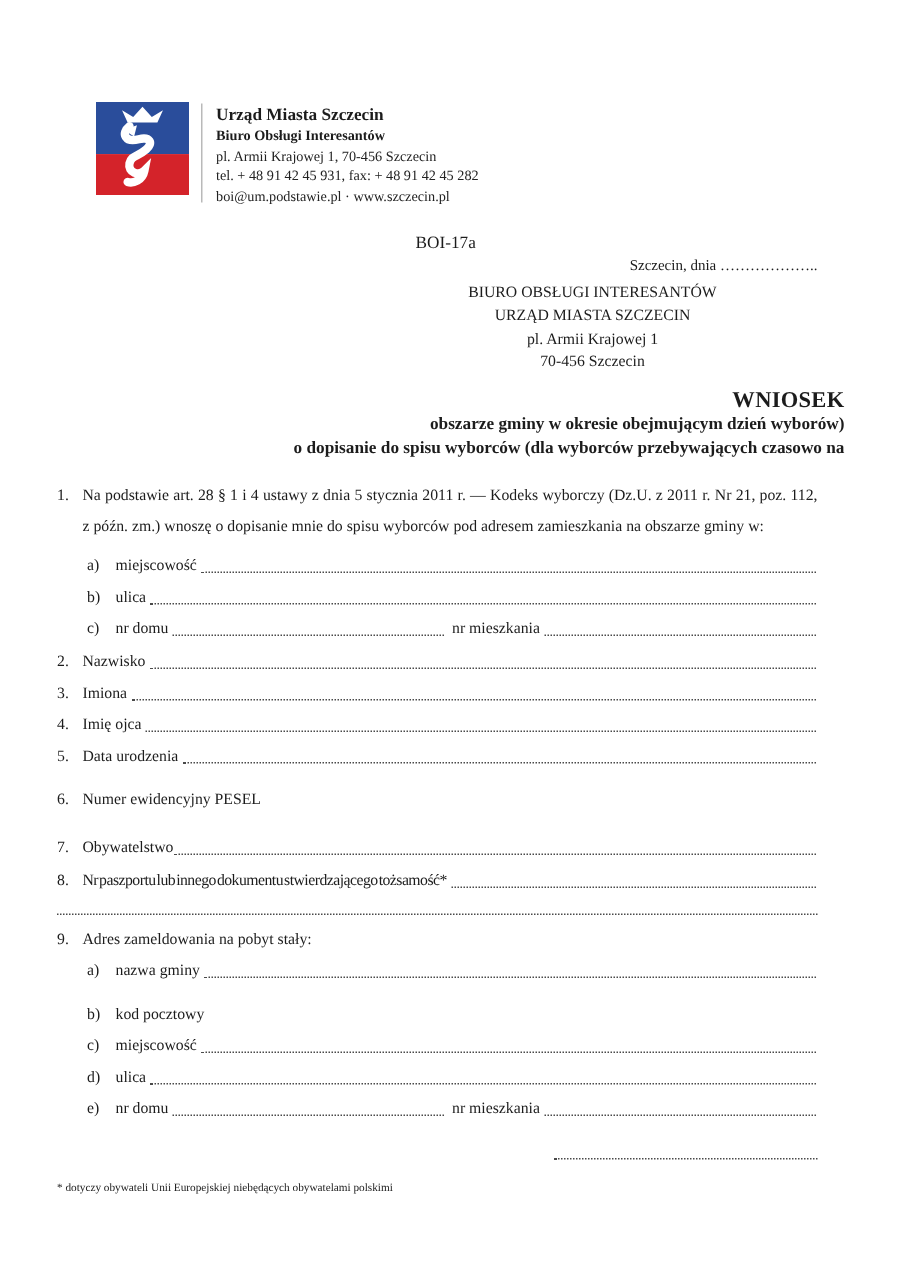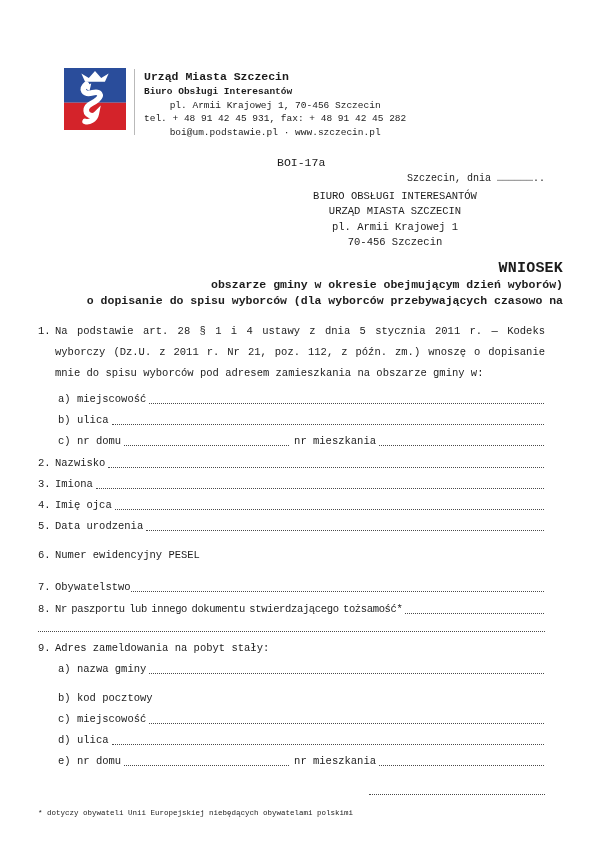--- a/index.html
+++ b/index.html
@@ -1,30 +1,30 @@
 <!DOCTYPE html>
 <html><head>
 <meta charset="utf-8">
 <style>
   html,body{margin:0;padding:0;background:#888;}
   .page{
     width:600px;height:849px;background:#ffffff;margin:0 auto;
     box-sizing:border-box;position:relative;
     padding:68px 55px 0 38px;
-    font-family:Liberation Mono, monospace;
+    font-family:Liberation Serif, serif;
     color:#1c1c1c;
   }
   
   .letterhead{display:flex;margin-left:26px;}
   .logo{width:62px;height:62px;flex:none;}
   .lh-divider{width:1px;background:#b9b9b9;height:66px;margin:1px 9px 0 8px;flex:none;}
   .lh-text{padding-top:2px;}
   .lh-org{font-size:11.5px;font-weight:bold;line-height:1.3;}
   .lh-office{font-size:9.5px;font-weight:bold;line-height:1.45;}
-  .lh-line{font-size:9.5px;line-height:1.42;color:#222;text-align:center;}
+  .lh-line{font-size:9.5px;line-height:1.42;color:#222;}
   
   .form-code{margin-top:17px;padding-left:239px;font-size:11.5px;}
   .date-line{text-align:right;font-size:10px;margin-top:4px;}
   .recipient{width:260px;margin-left:227px;text-align:center;font-size:10.5px;line-height:1.45;margin-top:5px;}
   
   .title-wrap{text-align:right;margin-top:10px;margin-right:-18px;}
   .title-main{font-size:15px;font-weight:bold;letter-spacing:.2px;}
   .title-sub{font-size:11.5px;font-weight:bold;line-height:1.38;}
   
   .body{font-size:10.5px;}

